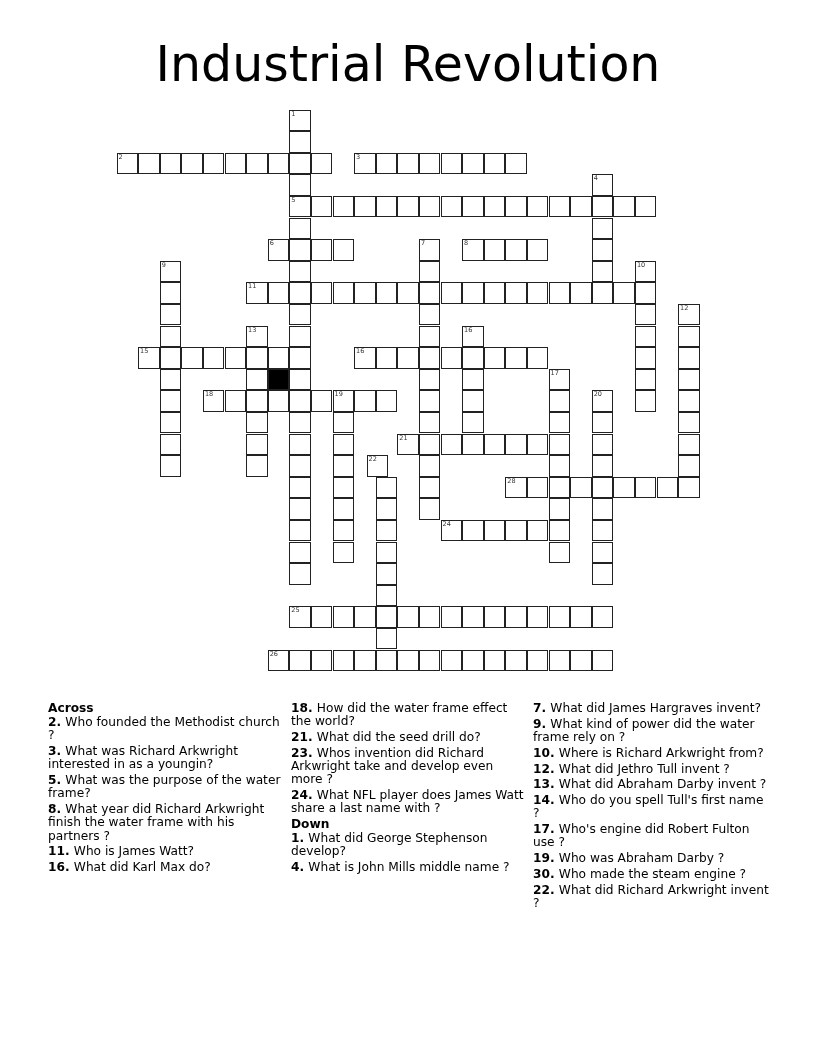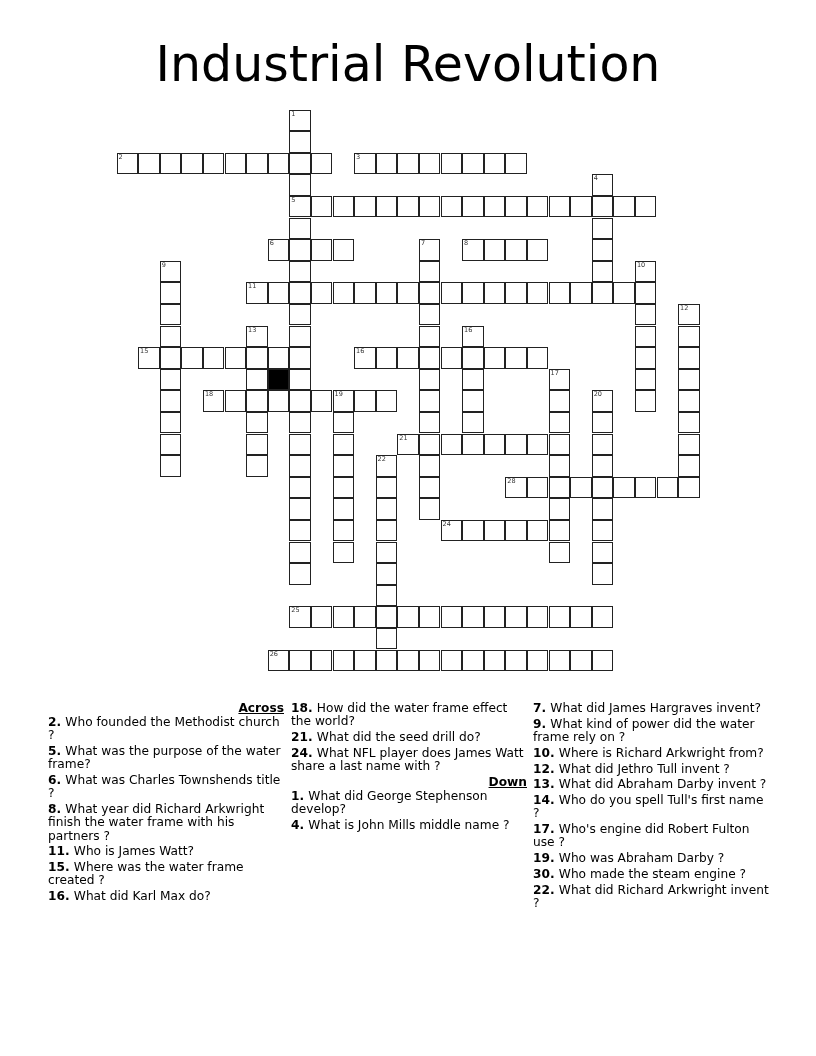--- a/index.html
+++ b/index.html
@@ -9,21 +9,21 @@
            font-size: 49px; font-family: "DejaVu Sans", sans-serif; letter-spacing: 0px; line-height: 70px; }
   .grid { position: absolute; left: 117px; top: 110px; width: 600px; height: 570px; }
   .cell { position: absolute; width: 21.6px; height: 21.6px; box-sizing: border-box;
           border: 1px solid #222; background: #fff; margin-left: -0.5px; margin-top: -0.5px; }
   .cell.black { background: #000; }
   .num { position: absolute; left: 1px; top: 0px; font-size: 6.5px; line-height: 7px; color: #333;
          font-family: "DejaVu Sans", sans-serif; }
   .clues-col { position: absolute; top: 702px; width: 236px; font-size: 12.2px; line-height: 13.2px; }
   .clue { margin-bottom: 2.6px; }
   .clue .n { font-weight: bold; }
-  .head { text-decoration: underline; font-weight: bold; margin-bottom: 1px; text-align: right; }
+  .head { font-weight: bold; margin-bottom: 1px; }
 </style>
 </head>
 <body>
 
 <div class="title">Industrial Revolution</div>
 
 <div class="grid" id="grid">
     <div class="cell" style="left: 172.8px; top: 0px;">
       <span class="num">1</span>
     </div>
@@ -242,21 +242,21 @@
     <div class="cell" style="left: 475.2px; top: 432px;"></div>
     <div class="cell" style="left: 475.2px; top: 453.6px;"></div>
     <div class="cell" style="left: 280.8px; top: 324px;">
       <span class="num">21</span>
     </div>
     <div class="cell" style="left: 324px; top: 324px;"></div>
     <div class="cell" style="left: 345.6px; top: 324px;"></div>
     <div class="cell" style="left: 367.2px; top: 324px;"></div>
     <div class="cell" style="left: 388.8px; top: 324px;"></div>
     <div class="cell" style="left: 410.4px; top: 324px;"></div>
-    <div class="cell" style="left: 259px; top: 345.6px;">
+    <div class="cell" style="left: 250px; top: 345.6px;">
       <span class="num">22</span>
     </div>
     <div class="cell" style="left: 259.2px; top: 367.2px;"></div>
     <div class="cell" style="left: 259.2px; top: 388.8px;"></div>
     <div class="cell" style="left: 259.2px; top: 410.4px;"></div>
     <div class="cell" style="left: 259.2px; top: 432px;"></div>
     <div class="cell" style="left: 259.2px; top: 453.6px;"></div>
     <div class="cell" style="left: 259.2px; top: 475.2px;"></div>
     <div class="cell" style="left: 259.2px; top: 496.8px;"></div>
     <div class="cell" style="left: 259.2px; top: 518.4px;"></div>
@@ -308,30 +308,30 @@
     <div class="cell" style="left: 410.4px; top: 540px;"></div>
     <div class="cell" style="left: 432px; top: 540px;"></div>
     <div class="cell" style="left: 453.6px; top: 540px;"></div>
     <div class="cell" style="left: 475.2px; top: 540px;"></div>
     <div class="cell black" style="left: 151.2px; top: 259.2px;"></div>
   </div>
 
 <div class="clues-col" id="col1" style="left:48px;">
   <div class="head">Across</div>
 <div class="clue"><span class="n">2. </span><span>Who founded the Methodist church ?</span></div>
+    <div class="clue"><span class="n">3. </span><span>What was Richard Arkwright interested in as a youngin?</span></div>
     <div class="clue"><span class="n">5. </span><span>What was the purpose of the water frame?</span></div>
-    <div class="clue"><span class="n">6. </span><span>What was Charles Townshends title ?</span></div>
     <div class="clue"><span class="n">8. </span><span>What year did Richard Arkwright finish the water frame with his partners ?</span></div>
     <div class="clue"><span class="n">11. </span><span>Who is James Watt?</span></div>
-    <div class="clue"><span class="n">15. </span><span>Where was the water frame created ?</span></div>
     <div class="clue"><span class="n">16. </span><span>What did Karl Max do?</span></div>
   </div>
 <div class="clues-col" id="col2" style="left:291px;">
     <div class="clue"><span class="n">18. </span><span>How did the water frame effect the world?</span></div>
     <div class="clue"><span class="n">21. </span><span>What did the seed drill do?</span></div>
+    <div class="clue"><span class="n">23. </span><span>Whos invention did Richard Arkwright take and develop even more ?</span></div>
     <div class="clue"><span class="n">24. </span><span>What NFL player does James Watt share a last name with ?</span></div>
     <div class="head">Down</div>
     <div class="clue"><span class="n">1. </span><span>What did George Stephenson develop?</span></div>
     <div class="clue"><span class="n">4. </span><span>What is John Mills middle name ?</span></div>
   </div>
 <div class="clues-col" id="col3" style="left:533px;">
     <div class="clue"><span class="n">7. </span><span>What did James Hargraves invent?</span></div>
     <div class="clue"><span class="n">9. </span><span>What kind of power did the water frame rely on ?</span></div>
     <div class="clue"><span class="n">10. </span><span>Where is Richard Arkwright from?</span></div>
     <div class="clue"><span class="n">12. </span><span>What did Jethro Tull invent ?</span></div>

